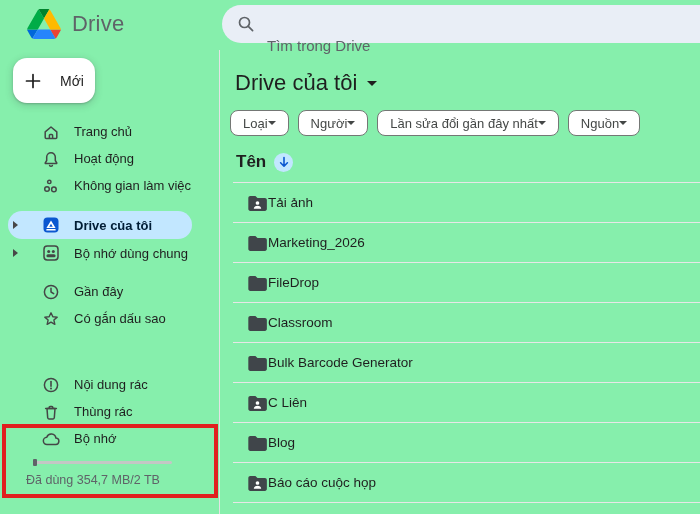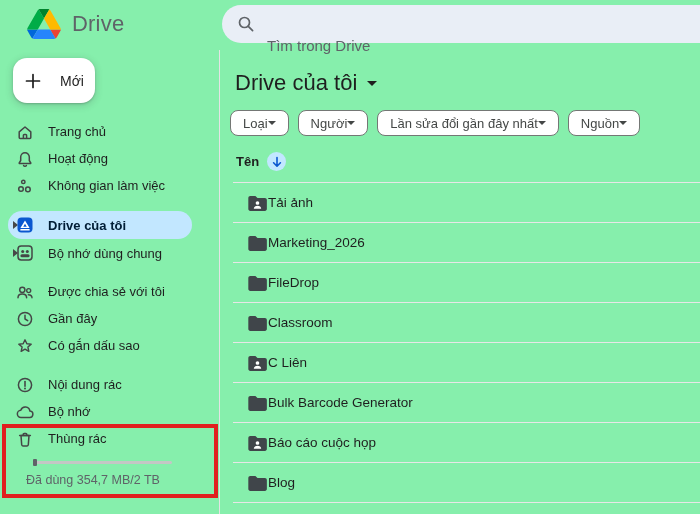--- a/index.html
+++ b/index.html
@@ -24,21 +24,21 @@
   
   .new-btn { position:absolute; left:13px; top:58px; width:82px; height:45px; background:#fff;
              border:none; border-radius:14px; cursor:pointer;
              box-shadow:0 1px 2px rgba(60,64,67,.30), 0 2px 6px 2px rgba(60,64,67,.15);
              display:flex; align-items:center; justify-content:center; gap:18px;
              font-size:14px; color:#1f1f1f; font-family:"Liberation Sans",sans-serif; }
 
   .nav-group { position:absolute; left:0; width:219px; }
   .g1 { top:118px; } .g2 { top:211px; } .g3 { top:278px; } .g4 { top:371px; }
   .nav-item { position:relative; height:27px; display:flex; align-items:center;
-              padding-left:16px; gap:14px; font-size:13px; color:#1f1f1f; cursor:pointer; }
+              padding-left:42px; gap:14px; font-size:13px; color:#1f1f1f; cursor:pointer; }
   .g2 .nav-item { height:28px; }
   .nav-item .nicon { width:18px; height:18px; flex:none; display:flex; position:relative; z-index:1; }
   .nav-item .nlabel { position:relative; z-index:1; white-space:nowrap; }
   .nav-item.selected .nlabel { color:#001d35; font-weight:bold; }
   .pill { position:absolute; left:8px; right:27px; top:0; bottom:0; background:#c2e7ff; border-radius:16px; z-index:0; }
   .expander { position:absolute; left:13px; top:50%; transform:translateY(-50%); width:0; height:0;
               border-left:5px solid #474747; border-top:4px solid transparent; border-bottom:4px solid transparent; z-index:1; }
 
   .storage-bar { position:absolute; left:33px; top:461px; width:139px; height:3px;
                  background:#c4c7c5; border-radius:2px; }
@@ -54,21 +54,21 @@
   .caret-down { width:0; height:0; border-left:5px solid transparent; border-right:5px solid transparent;
                 border-top:5px solid #1f1f1f; }
   .chips { position:absolute; left:230px; top:110px; display:flex; gap:9px; }
   .chip { height:26px; background:#fff; border:1px solid #747775; border-radius:8px;
           display:flex; align-items:center; padding:0 12px; gap:0; font-size:13px;
           color:#444746; cursor:pointer; font-family:"Liberation Sans",sans-serif; }
   .chip .caret-sm { width:0; height:0; border-left:4px solid transparent; border-right:4px solid transparent;
                     border-top:4.5px solid #444746; }
 
   .list-header { position:absolute; left:236px; top:152px; display:flex; align-items:center; gap:8px; }
-  .name-h { font-size:13px; font-weight:bold; color:#1f1f1f; }
+  .name-h { font-size:17px; font-weight:bold; color:#1f1f1f; }
   .sort-circle { width:19px; height:19px; border-radius:50%; background:#c2e7ff;
                  display:flex; align-items:center; justify-content:center; cursor:pointer; }
 
   .rows { position:absolute; left:233px; top:182px; width:467px; border-top:1px solid #e7e7e7; }
   .row { height:40px; display:flex; align-items:center; padding-left:14px;
          border-bottom:1px solid #e7e7e7; font-size:13.5px; color:#1f1f1f; font-weight:500; cursor:pointer; }
   .row .ficon { width:21px; height:18px; flex:none; display:flex; }
 </style>
 </head>
 <body>
@@ -159,31 +159,20 @@
           </svg>
       </span>
       <span class="nlabel">Bộ nhớ dùng chung</span>
     </div>
   </div>
 
   <div class="nav-group g3">
     <div class="nav-item">
       <span class="nicon">
         <svg width="18" height="18" viewBox="0 0 18 18">
-            <circle cx="6.3" cy="6.8" r="2.6" fill="none" stroke="#444746" stroke-width="1.5"></circle>
-            <path d="M2 14.8c0-2.4 2-3.7 4.3-3.7s4.3 1.3 4.3 3.7" fill="none" stroke="#444746" stroke-width="1.5" stroke-linecap="round"></path>
-            <circle cx="12.7" cy="7.6" r="2" fill="none" stroke="#444746" stroke-width="1.4"></circle>
-            <path d="M12.3 11.7c2.2.1 3.7 1.3 3.7 3.1" fill="none" stroke="#444746" stroke-width="1.4" stroke-linecap="round"></path>
-          </svg>
-      </span>
-      <span class="nlabel">Được chia sẻ với tôi</span>
-    </div>
-    <div class="nav-item">
-      <span class="nicon">
-        <svg width="18" height="18" viewBox="0 0 18 18">
             <circle cx="9" cy="9" r="6.6" fill="none" stroke="#444746" stroke-width="1.5"></circle>
             <path d="M9 5.2V9l2.7 1.6" fill="none" stroke="#444746" stroke-width="1.5" stroke-linecap="round" stroke-linejoin="round"></path>
           </svg>
       </span>
       <span class="nlabel">Gần đây</span>
     </div>
     <div class="nav-item">
       <span class="nicon">
         <svg width="18" height="18" viewBox="0 0 18 18">
             <path d="M9 2.8l1.85 4 4.35.35-3.3 2.9.95 4.3L9 12.1l-3.85 2.25.95-4.3-3.3-2.9 4.35-.35Z" fill="none" stroke="#444746" stroke-width="1.4" stroke-linejoin="round"></path>
@@ -200,34 +189,34 @@
             <circle cx="9" cy="9" r="6.6" fill="none" stroke="#444746" stroke-width="1.5"></circle>
             <path d="M9 5.6v4.6" stroke="#444746" stroke-width="1.6" stroke-linecap="round"></path>
             <circle cx="9" cy="12.6" r="1" fill="#444746"></circle>
           </svg>
       </span>
       <span class="nlabel">Nội dung rác</span>
     </div>
     <div class="nav-item">
       <span class="nicon">
         <svg width="18" height="18" viewBox="0 0 18 18">
-            <path d="M13.9 8.1a4.7 4.7 0 0 0-9.1-.9A3.65 3.65 0 0 0 5.2 14.5h8.2a3.2 3.2 0 0 0 .5-6.4Z" fill="none" stroke="#444746" stroke-width="1.5" stroke-linejoin="round"></path>
-          </svg>
-      </span>
-      <span class="nlabel">Bộ nhớ</span>
-    </div>
-    <div class="nav-item">
-      <span class="nicon">
-        <svg width="18" height="18" viewBox="0 0 18 18">
             <path d="M5 5.6h8l-.7 9.2a1.2 1.2 0 0 1-1.2 1.1H6.9a1.2 1.2 0 0 1-1.2-1.1Z" fill="none" stroke="#444746" stroke-width="1.5" stroke-linejoin="round"></path>
             <path d="M3.6 5.6h10.8" stroke="#444746" stroke-width="1.5" stroke-linecap="round"></path>
             <path d="M7.2 5.6V4.5a.9.9 0 0 1 .9-.9h1.8a.9.9 0 0 1 .9.9v1.1" fill="none" stroke="#444746" stroke-width="1.5"></path>
           </svg>
       </span>
       <span class="nlabel">Thùng rác</span>
+    </div>
+    <div class="nav-item">
+      <span class="nicon">
+        <svg width="18" height="18" viewBox="0 0 18 18">
+            <path d="M13.9 8.1a4.7 4.7 0 0 0-9.1-.9A3.65 3.65 0 0 0 5.2 14.5h8.2a3.2 3.2 0 0 0 .5-6.4Z" fill="none" stroke="#444746" stroke-width="1.5" stroke-linejoin="round"></path>
+          </svg>
+      </span>
+      <span class="nlabel">Bộ nhớ</span>
     </div>
   </div>
 
   <div class="storage-bar">
     <div class="storage-used"></div>
   </div>
   <div class="storage-text">Đã dùng 354,7 MB/2 TB</div>
 
   <div class="red-box"></div>
 
@@ -296,47 +285,47 @@
         <svg width="21" height="18" viewBox="0 0 24 20">
             <path d="M1.5 4.2c0-1.2 1-2.2 2.2-2.2h5.9l2.4 2.4h8.5c1.2 0 2.2 1 2.2 2.2v10.2c0 1.2-1 2.2-2.2 2.2H3.7c-1.2 0-2.2-1-2.2-2.2Z" fill="#40454a"></path>
           </svg>
       </span>
       <span>Classroom</span>
     </div>
     <div class="row">
       <span class="ficon">
         <svg width="21" height="18" viewBox="0 0 24 20">
             <path d="M1.5 4.2c0-1.2 1-2.2 2.2-2.2h5.9l2.4 2.4h8.5c1.2 0 2.2 1 2.2 2.2v10.2c0 1.2-1 2.2-2.2 2.2H3.7c-1.2 0-2.2-1-2.2-2.2Z" fill="#40454a"></path>
+          </svg>
+      </span>
+      <span>Bulk Barcode Generator</span>
+    </div>
+    <div class="row">
+      <span class="ficon">
+        <svg width="21" height="18" viewBox="0 0 24 20">
+            <path d="M1.5 4.2c0-1.2 1-2.2 2.2-2.2h5.9l2.4 2.4h8.5c1.2 0 2.2 1 2.2 2.2v10.2c0 1.2-1 2.2-2.2 2.2H3.7c-1.2 0-2.2-1-2.2-2.2Z" fill="#40454a"></path>
             <circle cx="12" cy="10" r="2.1" fill="#fff"></circle>
             <path d="M7.8 16.6c0-2.3 1.9-3.5 4.2-3.5s4.2 1.2 4.2 3.5Z" fill="#fff"></path>
           </svg>
       </span>
       <span>C Liên</span>
     </div>
     <div class="row">
       <span class="ficon">
         <svg width="21" height="18" viewBox="0 0 24 20">
             <path d="M1.5 4.2c0-1.2 1-2.2 2.2-2.2h5.9l2.4 2.4h8.5c1.2 0 2.2 1 2.2 2.2v10.2c0 1.2-1 2.2-2.2 2.2H3.7c-1.2 0-2.2-1-2.2-2.2Z" fill="#40454a"></path>
           </svg>
       </span>
-      <span>Bulk Barcode Generator</span>
+      <span>Blog</span>
     </div>
     <div class="row">
       <span class="ficon">
         <svg width="21" height="18" viewBox="0 0 24 20">
             <path d="M1.5 4.2c0-1.2 1-2.2 2.2-2.2h5.9l2.4 2.4h8.5c1.2 0 2.2 1 2.2 2.2v10.2c0 1.2-1 2.2-2.2 2.2H3.7c-1.2 0-2.2-1-2.2-2.2Z" fill="#40454a"></path>
             <circle cx="12" cy="10" r="2.1" fill="#fff"></circle>
             <path d="M7.8 16.6c0-2.3 1.9-3.5 4.2-3.5s4.2 1.2 4.2 3.5Z" fill="#fff"></path>
           </svg>
       </span>
       <span>Báo cáo cuộc họp</span>
     </div>
-    <div class="row">
-      <span class="ficon">
-        <svg width="21" height="18" viewBox="0 0 24 20">
-            <path d="M1.5 4.2c0-1.2 1-2.2 2.2-2.2h5.9l2.4 2.4h8.5c1.2 0 2.2 1 2.2 2.2v10.2c0 1.2-1 2.2-2.2 2.2H3.7c-1.2 0-2.2-1-2.2-2.2Z" fill="#40454a"></path>
-          </svg>
-      </span>
-      <span>Blog</span>
-    </div>
   </div>
 
 </div>
 
 </body></html>

